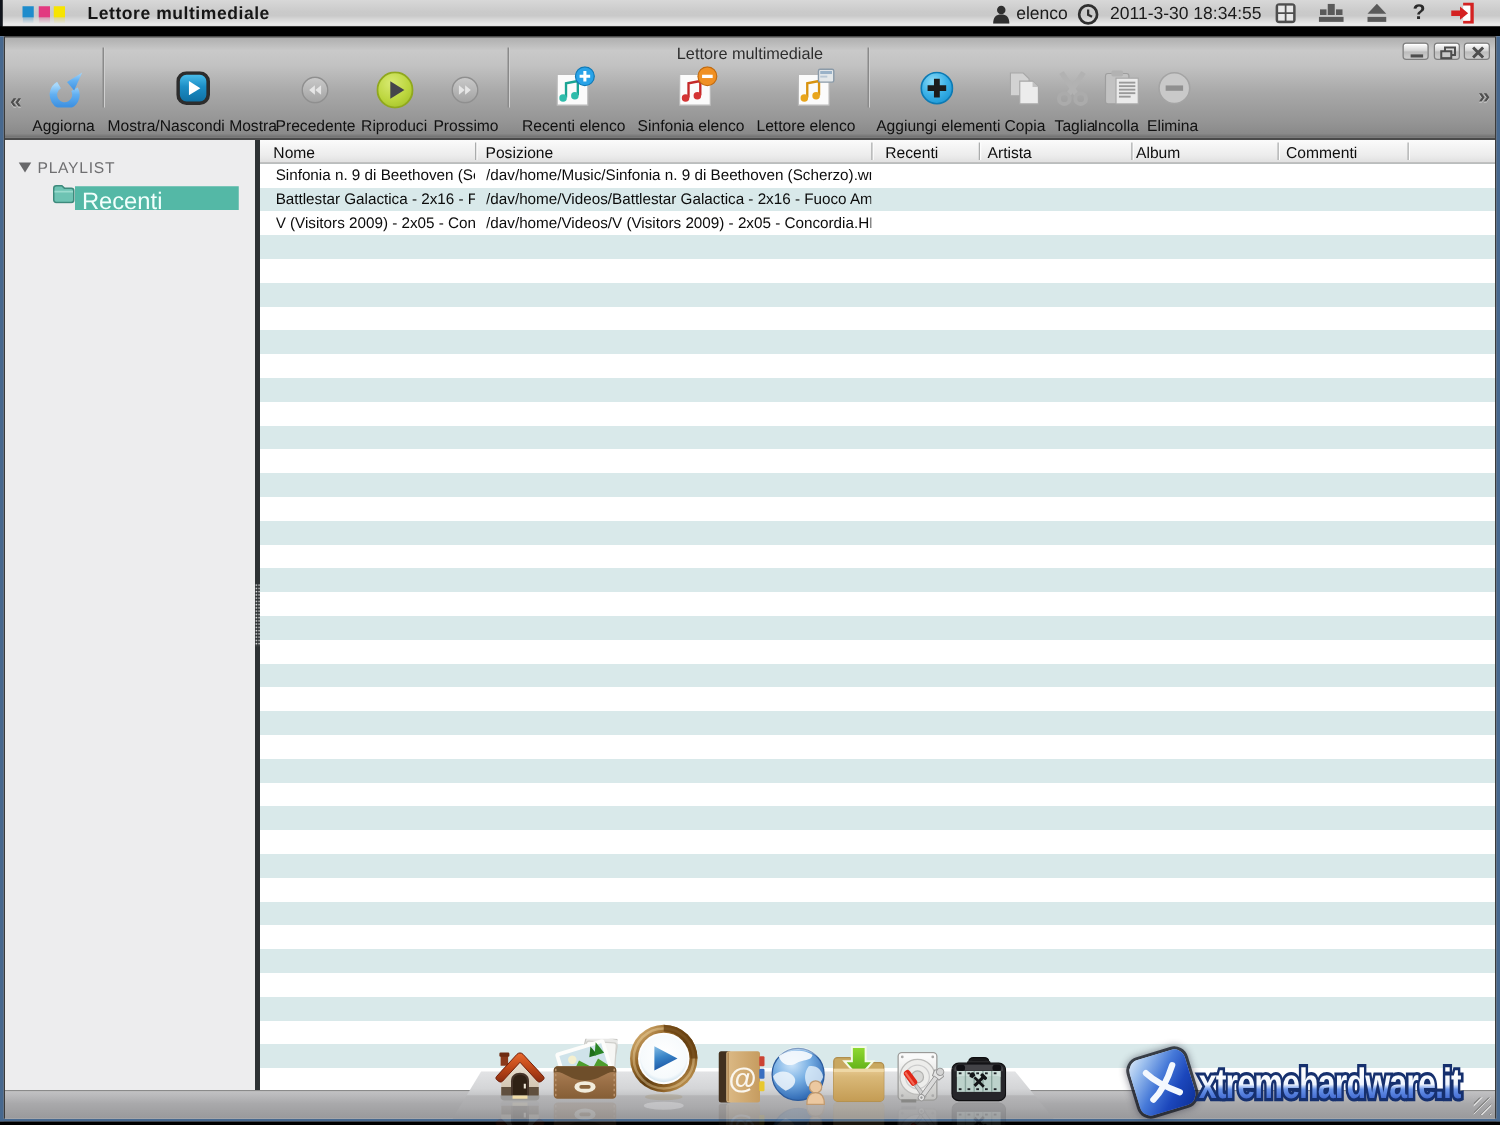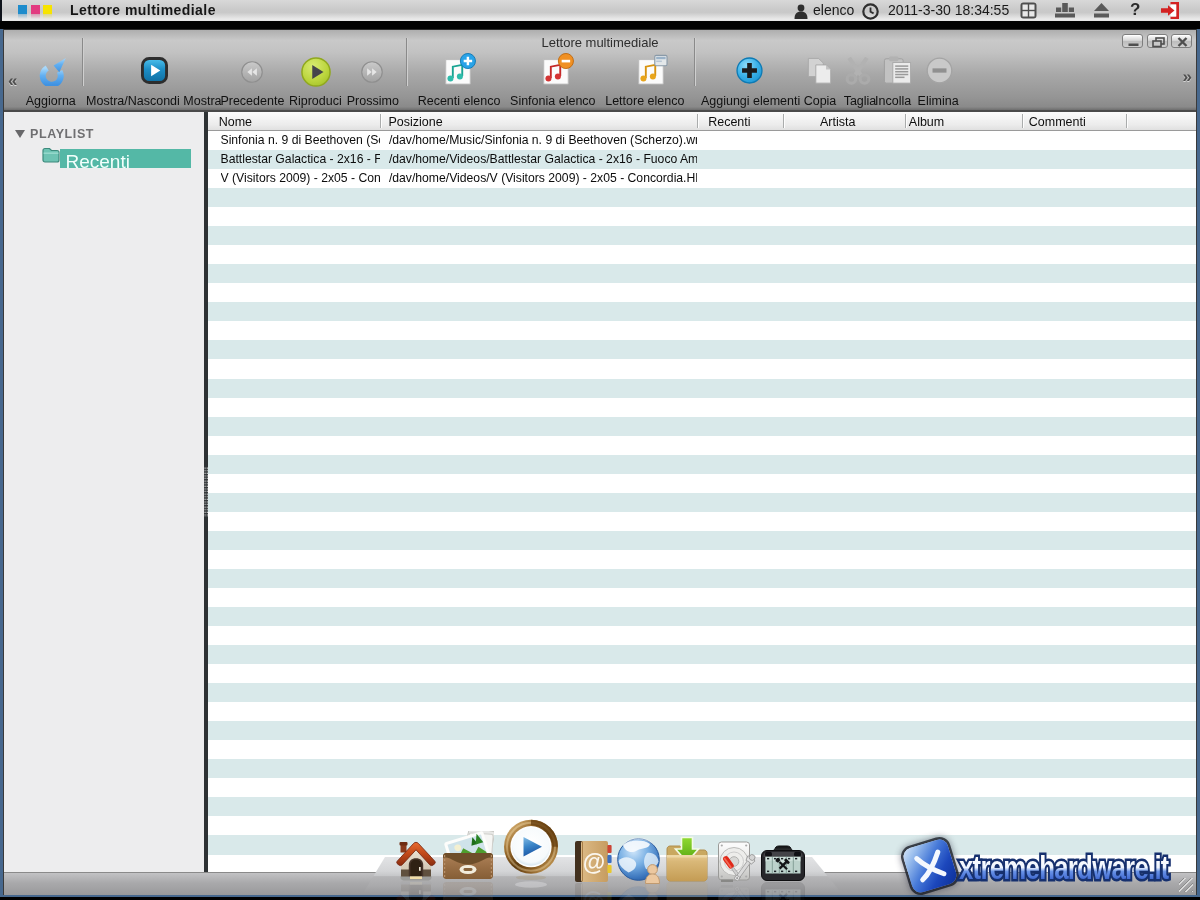--- a/index.html
+++ b/index.html
@@ -27,21 +27,21 @@
  background:linear-gradient(#fefefe,#d6d6d6 45%,#bcbcbc 55%,#cfcfcf);box-shadow:inset 0 1px 0 #fff}
 .wbtn svg{position:absolute;left:0;top:0}
 .tlab{position:absolute;top:64px;font-size:12.5px;color:#111;white-space:nowrap;transform:translateX(-50%)}
 .tsep{position:absolute;top:8px;width:2px;height:48px;
  background:linear-gradient(90deg,#8a8a8a 50%,#cfcfcf 50%)}
 .chev{position:absolute;font-size:17px;font-weight:bold;color:#4f4f4f;text-shadow:0 1px 0 #d5d5d5}
 .ticon{position:absolute}
 
 #sidebar{position:absolute;left:0;top:83px;width:199.5px;bottom:23px;background:#ededee}
 #pl-tri{position:absolute;left:11px;top:101px;width:0;height:0;border-left:5.5px solid transparent;border-right:5.5px solid transparent;border-top:8px solid #68686a}
-#pl-txt{position:absolute;left:26px;top:98px;font-size:12.5px;font-weight:bold;color:#6f6f71;letter-spacing:0.6px}
+#pl-txt{position:absolute;left:26px;top:98px;font-size:12.5px;font-weight:normal;color:#6f6f71;letter-spacing:0.6px}
 #recenti{position:absolute;left:55.5px;top:120px;width:131.5px;height:18.5px;background:#54b8a6}
 #recenti span{position:absolute;left:6px;top:2px;font-size:19px;color:#f2fffc}
 #splitter{position:absolute;left:199.5px;top:83px;width:4.5px;bottom:23px;background:#2e3234}
 
 
 #thead{position:absolute;left:204px;top:83px;right:0;height:18.5px;
  background:linear-gradient(#fbfbfb,#ececec 70%,#e0e0e0);border-bottom:1px solid #9a9a9a}
 .hcell{position:absolute;top:3px;font-size:12.5px;font-weight:normal;color:#0e0e0e;white-space:nowrap}
 .hsep{position:absolute;top:2px;width:1px;height:14px;background:#aaacac;box-shadow:1px 0 0 #fdfdfd}
 #tbody{position:absolute;left:204px;top:101.5px;right:0;bottom:23px;
@@ -297,21 +297,21 @@
             </pattern>
           </defs>
           <rect x="0" y="0" width="4.6" height="50" fill="url(#dots)"></rect>
         </svg>
       </div>
 
   <div id="thead">
     <div class="hcell" style="left:10.7px">Nome</div>
     <div class="hcell" style="left:180.4px">Posizione</div>
     <div class="hcell" style="left:500.2px">Recenti</div>
-    <div class="hcell" style="left:612px">Artista</div>
+    <div class="hcell" style="left:582px">Artista</div>
     <div class="hcell" style="left:700.8px">Album</div>
     <div class="hcell" style="left:820.8px">Commenti</div>
     <div class="hsep" style="left:171.8px"></div>
     <div class="hsep" style="left:489.3px"></div>
     <div class="hsep" style="left:574.5px"></div>
     <div class="hsep" style="left:696.5px"></div>
     <div class="hsep" style="left:813.5px"></div>
     <div class="hsep" style="left:917.5px"></div>
   </div>
   <div id="tbody">

